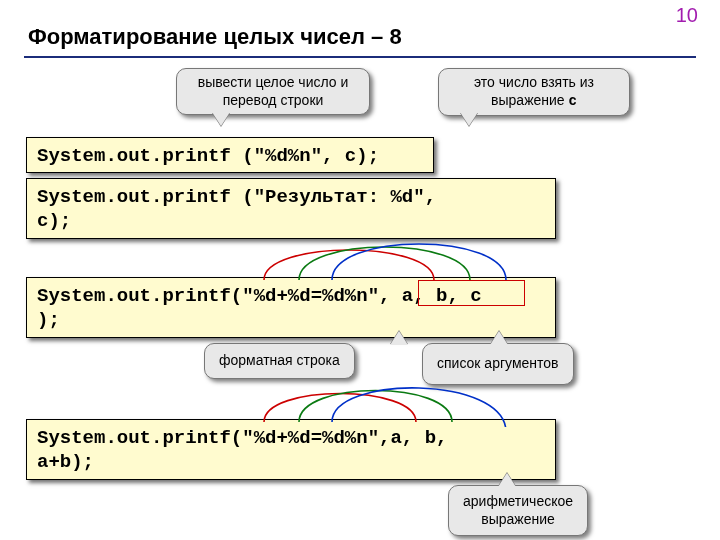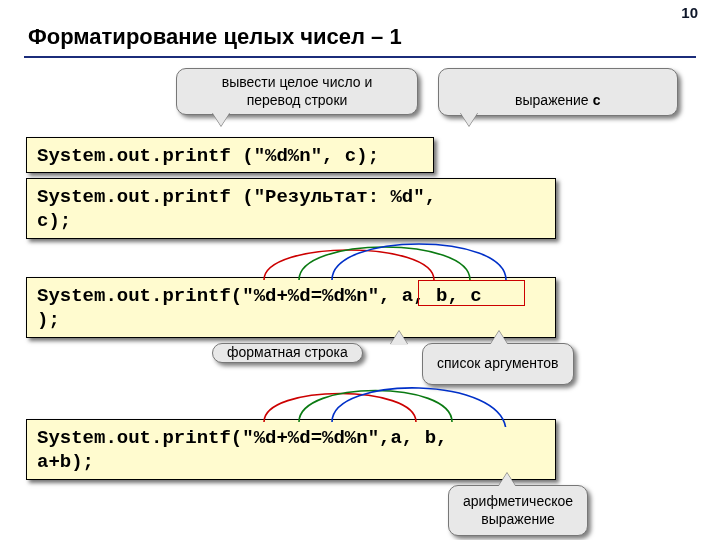--- a/index.html
+++ b/index.html
@@ -6,41 +6,41 @@
   body{
     width:720px;height:540px;
     font-family:Arial,Helvetica,sans-serif;
     background:#fff;
     position:relative;
     overflow:hidden;
   }
   .page-num{
     position:absolute;
     top:4px;right:22px;
-    font-size:15px;font-weight:bold;
-    color:#0f172a;
+    font-size:20px;font-weight:normal;
+    color:#a21caf;
   }
   .title{
     position:absolute;
     top:24px;left:28px;
     font-size:22px;font-weight:bold;
     color:#000;
   }
   .hr{
     position:absolute;
     top:56px;left:24px;
     width:672px;height:0;
     border-top:2px solid #1b2c7a;
   }
   .callout{
     position:absolute;
     background:#e8e8e8;
     border:1px solid #777;
     border-radius:10px;
-    padding:5px 30px;
+    padding:5px 6px;
     font-size:14px;
     text-align:center;
     box-shadow:3px 3px 4px rgba(0,0,0,.5);
     line-height:1.25;
   }
   .callout .mono-inl{font-family:"Courier New",monospace;font-weight:bold}
   .tail{position:absolute;width:0;height:0}
   .tail-down{
     border-left:9px solid transparent;
     border-right:9px solid transparent;
@@ -69,52 +69,52 @@
     position:absolute;
     border:1.3px solid #c00;
     padding:0;pointer-events:none;
   }
   svg.curves{position:absolute;pointer-events:none}
 </style>
 </head>
 <body>
 
 <div class="page-num">10</div>
-<div class="title">Форматирование целых чисел – 1</div>
+<div class="title">Форматирование целых чисел – 8</div>
 <div class="hr"></div>
 
 <div class="callout" style="top:68px;left:176px;width:180px">
   <span style="white-space:pre-line">вывести целое число и
 перевод строки</span>
 </div>
 <div class="tail tail-down" style="top:112px;left:212px"></div>
 
 <div class="callout" style="top:68px;left:438px;width:178px">
-  <br>
+  <span>это число взять из</span><br>
   <span>выражение </span><span class="mono-inl">c</span>
 </div>
 <div class="tail tail-down" style="top:112px;left:460px"></div>
 
 <div class="code" style="top:137px;left:26px;width:408px">System.out.printf ("%d%n", c);</div>
 
 <div class="code" style="top:178px;left:26px;width:530px">System.out.printf ("Результат: %d",
 c);</div>
 
 <div class="code" style="top:277px;left:26px;width:530px">System.out.printf("%d+%d=%d%n", a, b, c
 );</div>
 
 <div class="arg-box" style="top:280px;left:418px;width:105px;height:24px"></div>
 
 <svg class="curves" style="top:230px;left:26px" width="560" height="55">
   <path d="M238,50 C238,10 408,10 408,50" stroke="#c00" stroke-width="1.6" fill="none"></path>
   <path d="M273,50 C273,6 444,6 444,50" stroke="#0a7a12" stroke-width="1.6" fill="none"></path>
   <path d="M306,50 C306,2 480,2 480,50" stroke="#0030c8" stroke-width="1.6" fill="none"></path>
 </svg>
 
-<div class="callout" style="top:343px;left:212px;padding:0 14px">
+<div class="callout" style="top:343px;left:204px;padding:8px 14px">
   <span>форматная строка</span>
 </div>
 
 <div class="callout" style="top:343px;left:422px;padding:11px 14px">
   <span>список аргументов</span>
 </div>
 <div class="tail tail-up" style="top:331px;left:390px"></div>
 <div class="tail tail-up" style="top:331px;left:490px"></div>
 
 <div class="code" style="top:419px;left:26px;width:530px">System.out.printf("%d+%d=%d%n",a, b,

